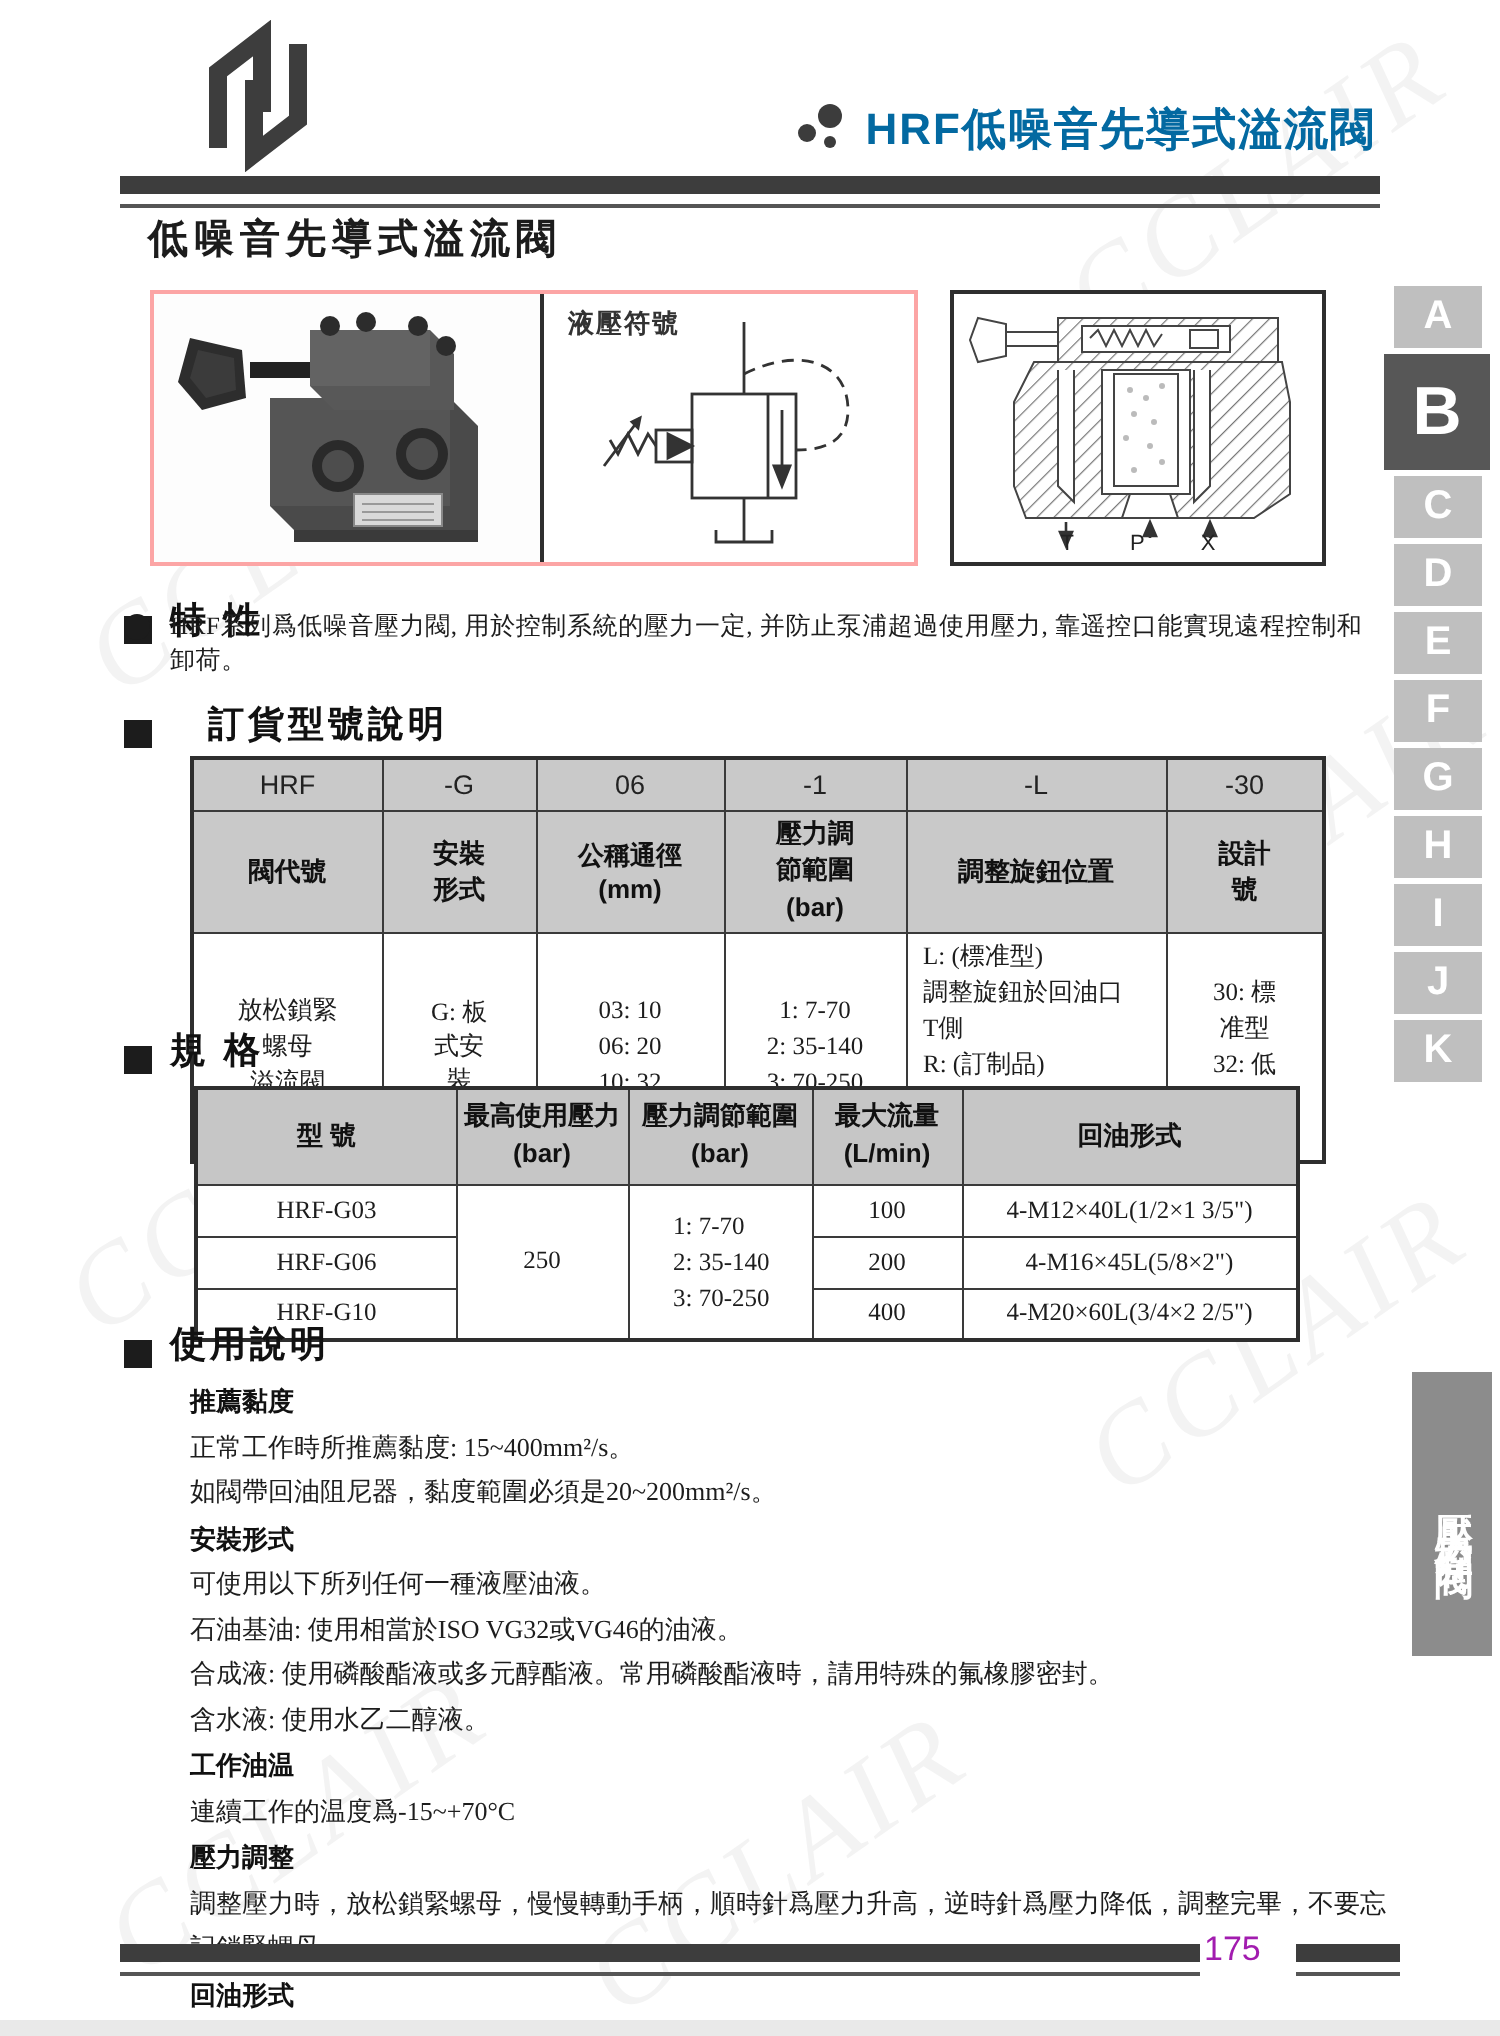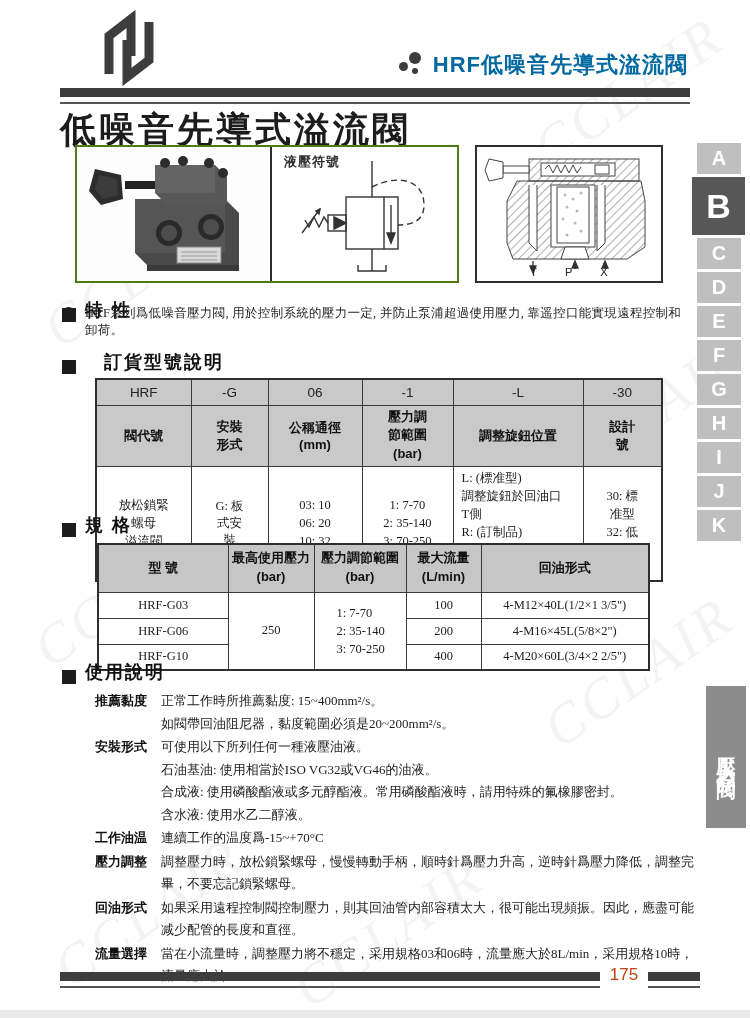--- a/index.html
+++ b/index.html
@@ -16,25 +16,25 @@
   .logo { position:absolute; left:93px; top:10px; }
   .hdr-title { position:absolute; top:50px; right:62px; display:flex; align-items:center; gap:8px; }
   .hdr-dots { position:relative; width:26px; height:30px; }
   .hdr-dots i { position:absolute; background:#3c3c3c; border-radius:50%; display:block; }
   .hdr-dots .d1 { width:12px; height:12px; left:10px; top:2px; }
   .hdr-dots .d2 { width:9px;  height:9px;  left:0px;  top:12px; }
   .hdr-dots .d3 { width:6px;  height:6px;  left:13px; top:18px; }
   .hdr-title span { font-family:"Liberation Sans", sans-serif; font-size:22px; font-weight:600; color:#0369a1; letter-spacing:1px; }
   .hdr-bar  { position:absolute; left:60px; top:88px; width:630px; height:9px; background:#3d3d3d; }
   .hdr-line { position:absolute; left:60px; top:102px; width:630px; height:2px; background:#555; }
-  .page-title { position:absolute; left:60px; top:106px; font-family:"Liberation Sans", sans-serif;
-                font-size:36px; font-weight:700; color:#1c1c1c; letter-spacing:3px; }
-
-  
-  .figbox1 { position:absolute; left:75px; top:145px; width:384px; height:138px; border:2px solid #4d7c0f; display:flex; background:#fff; }
+  .page-title { position:absolute; left:74px; top:106px; font-family:"Liberation Sans", sans-serif;
+                font-size:20px; font-weight:700; color:#1c1c1c; letter-spacing:3px; }
+
+  
+  .figbox1 { position:absolute; left:75px; top:145px; width:384px; height:138px; border:2px solid #fca5a5; display:flex; background:#fff; }
   .figcell-photo { width:195px; height:100%; border-right:2px solid #2e2e2e; position:relative; background:#fdfdfd; }
   .figcell-symbol { flex:1; position:relative; }
   .symbol-label { position:absolute; left:12px; top:6px; font-family:"Liberation Sans", sans-serif; font-size:13px; font-weight:700; color:#333; letter-spacing:1px; }
   .figbox2 { position:absolute; left:475px; top:145px; width:188px; height:138px; border:2px solid #2e2e2e; background:#fff; }
   .port-labels { position:absolute; left:0; bottom:3px; width:100%; display:flex; justify-content:center; gap:28px;
                  font-family:"Liberation Sans", sans-serif; font-size:11px; color:#222; }
 
   
   .tabcol { position:absolute; left:697px; top:143px; width:44px; }
   .ltab { width:44px; height:31px; margin-bottom:3px; background:#bfbfbf; color:#fff;
@@ -66,31 +66,31 @@
   .ordering { border:2px solid #2e2e2e; }
 
   .specs { position:absolute; left:97px; top:543px; width:551px; border:2px solid #2e2e2e; }
   .specs td, .specs th { border:1px solid #3a3a3a; text-align:center; vertical-align:middle; }
   .specs th { background:#c6c6c6; height:48px; font-weight:700; font-size:13px; font-family:"Liberation Sans", sans-serif; color:#111; }
   .specs td { height:26px; font-size:12.5px; background:#fff; }
   .specs .rangecell { text-align:left; padding-left:22px; }
 
   
   .usage { position:absolute; left:95px; top:690px; width:600px; }
-  .u-item { display:flex; margin-bottom:1px; }
+  .u-item { display:flex; margin-bottom:1px;flex-direction:column; }
   .u-label { width:66px; flex:none; font-family:"Liberation Sans", sans-serif; font-weight:700; font-size:13px; color:#111; line-height:22.5px; }
   .u-text  { flex:1; font-size:13px; line-height:22.5px; white-space:pre-line; color:#1d1d1d; }
 
   
   .ft-bar1 { position:absolute; left:60px; top:972px; width:540px; height:9px; background:#3d3d3d; }
   .ft-bar2 { position:absolute; left:648px; top:972px; width:52px; height:9px; background:#3d3d3d; }
   .ft-line1 { position:absolute; left:60px; top:986px; width:540px; height:2px; background:#555; }
   .ft-line2 { position:absolute; left:648px; top:986px; width:52px; height:2px; background:#555; }
-  .ft-num { position:absolute; left:602px; top:965px; width:44px; text-align:center;
-            font-family:"Liberation Sans", sans-serif; font-size:17px; color:#c2410c; }
+  .ft-num { position:absolute; left:602px; top:965px; width:44px; text-align:left;
+            font-family:"Liberation Sans", sans-serif; font-size:17px; color:#a21caf; }
   .bottom-strip { position:absolute; left:0; top:1010px; width:750px; height:8px; background:#e9e9e9; }
 </style>
 </head>
 <body>
 
 <div class="page">
 
   <div class="wm" style="left:30px; top:240px;">CCLAIR</div>
   <div class="wm" style="left:520px; top:60px;">CCLAIR</div>
   <div class="wm" style="left:540px; top:380px;">CCLAIR</div>

